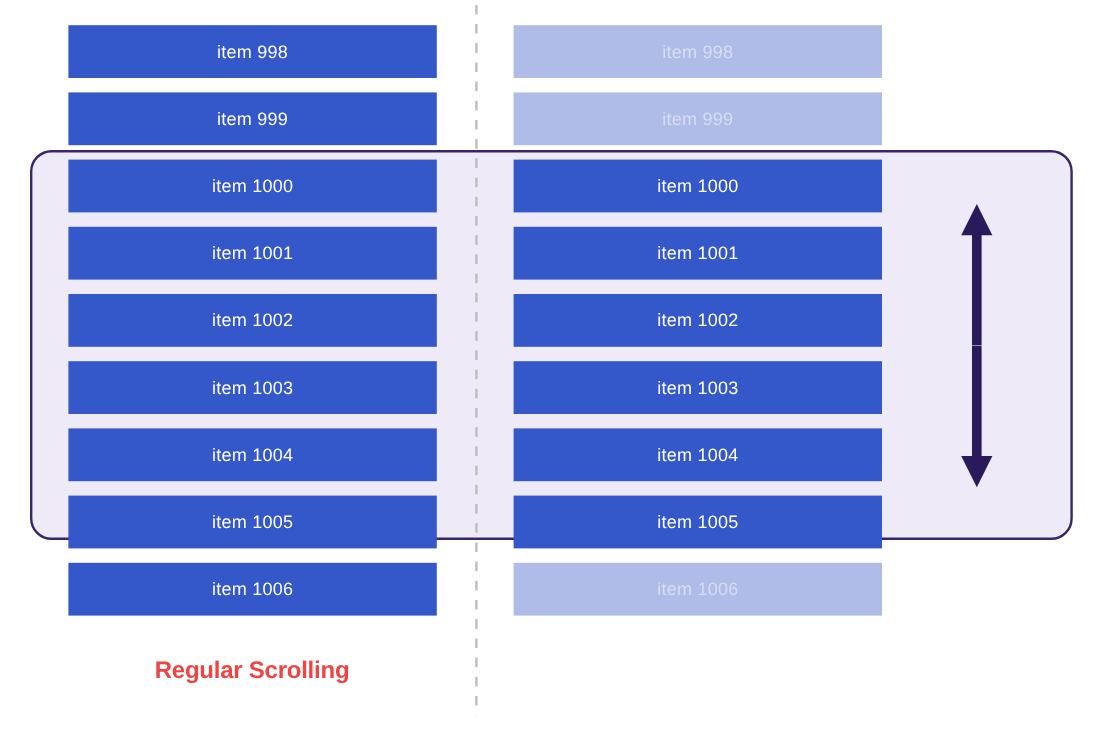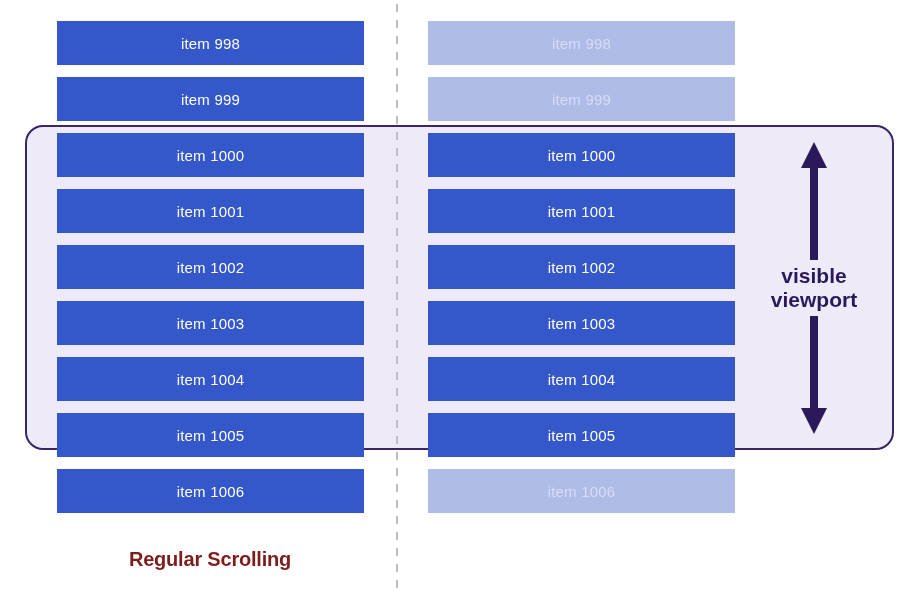--- a/index.html
+++ b/index.html
@@ -105,21 +105,21 @@
   }
 
   
   .caption {
     position: absolute;
     top: 548px;
     width: 340px;
     text-align: center;
     font-size: 20px;
     font-weight: bold;
-    color: #7f1d1d;
+    color: #ef4444;
     letter-spacing: -0.2px;
     z-index: 3;
   }
   .caption.left  { left: 40px; }
   .caption.right { left: 410px; }
 </style>
 </head>
 <body>
 
 <div id="stage">
@@ -149,22 +149,20 @@
       <div class="row solid" style="top: 357px;">item 1004</div>
       <div class="row solid" style="top: 413px;">item 1005</div>
       <div class="row ghost" style="top: 469px;">item 1006</div>
     </div>
 
   <div class="vp-annot">
     <svg class="vp-arrow" width="30" height="118" viewBox="0 0 30 118">
       <polygon points="15,0 28,26 2,26" fill="#2a1a5c"></polygon>
       <rect x="11" y="22" width="8" height="96" fill="#2a1a5c"></rect>
     </svg>
-    <div class="vp-label">visible
-viewport</div>
     <svg class="vp-arrow" width="30" height="118" viewBox="0 0 30 118">
       <rect x="11" y="0" width="8" height="96" fill="#2a1a5c"></rect>
       <polygon points="15,118 28,92 2,92" fill="#2a1a5c"></polygon>
     </svg>
   </div>
 
   <div class="caption left">Regular Scrolling</div>
 
 </div>
 

